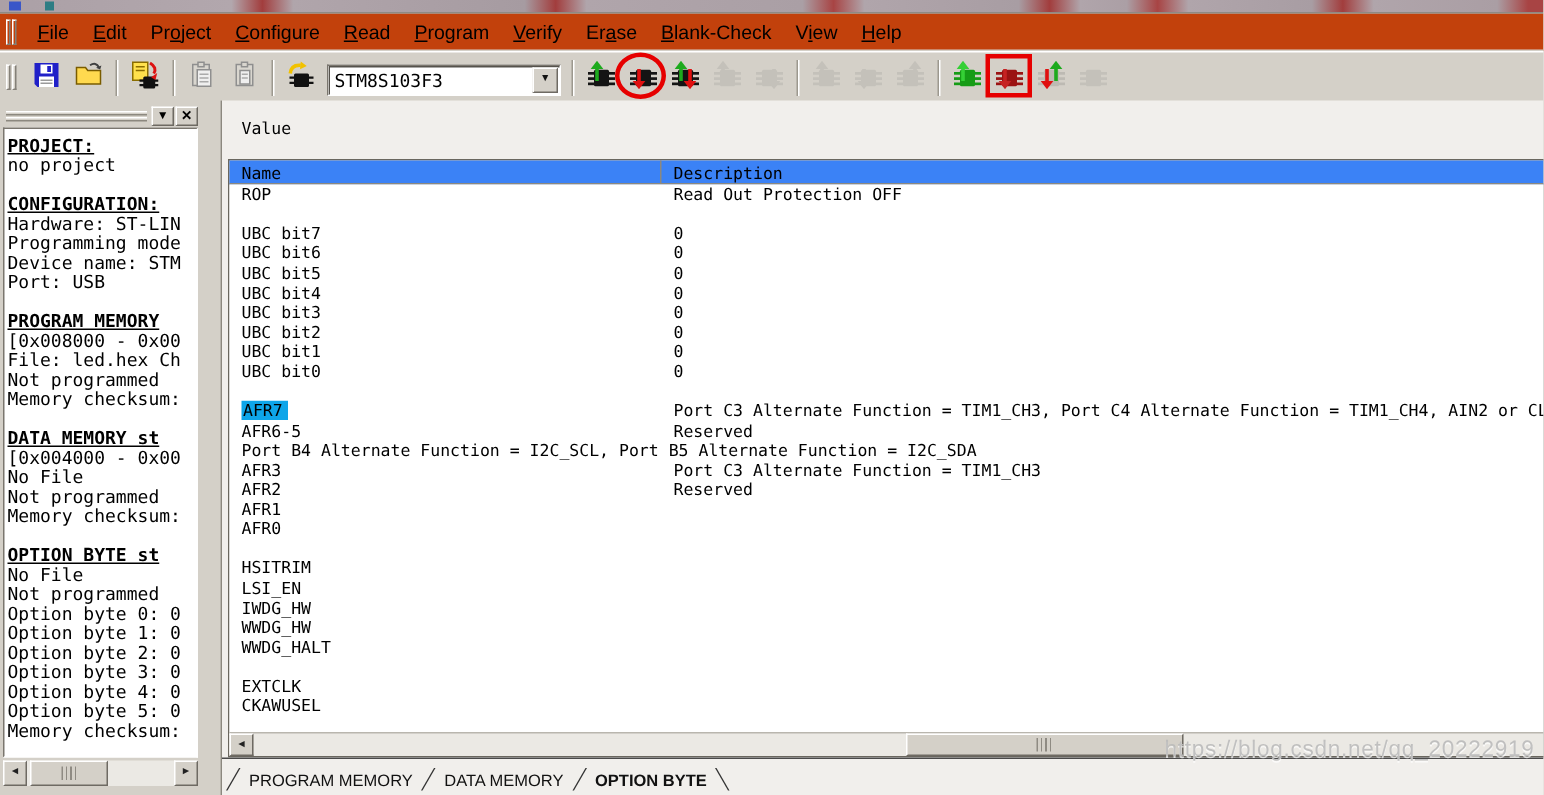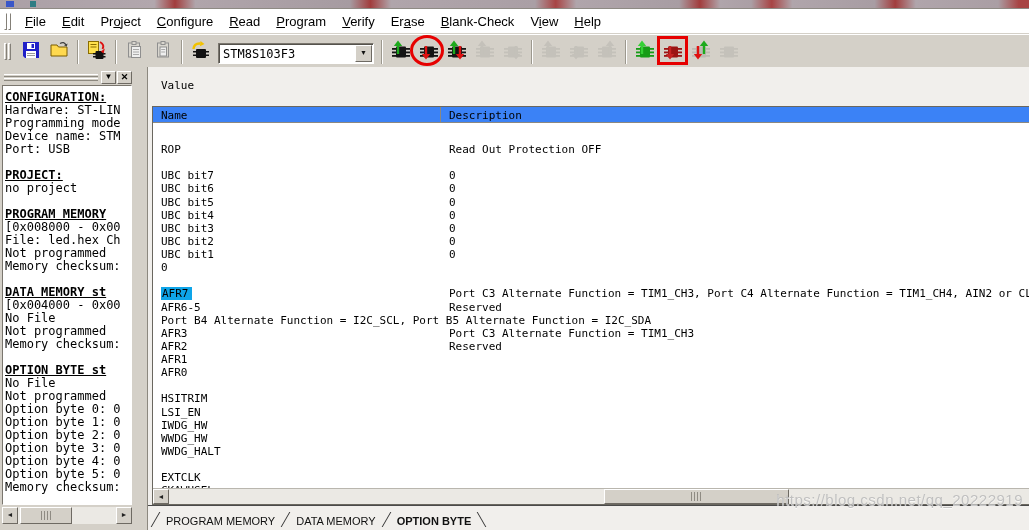--- a/index.html
+++ b/index.html
@@ -24,21 +24,21 @@
       #aa9ea4 97%, #a84444 99%);
     border-bottom:1px solid #8e8a84;
     position:relative;
   }
   .ts-mark { position:absolute; left:6px; top:1px; width:8px; height:6px; background:#3a56c8; }
   .ts-mark2 { position:absolute; left:30px; top:1px; width:6px; height:6px; background:#2e7d84; }
 
   
   .menubar {
     height:25px; display:flex; align-items:center;
-    background:#ffffff; padding-left:2px;
+    background:#c2410c; padding-left:2px;
     border-bottom:1px solid #d4d0c8;
   }
   .bar-grip { display:flex; margin:0 5px 0 2px; }
   .bar-grip i {
     display:block; width:3px; height:17px; margin-right:1px;
     border-left:1px solid #ffffff; border-top:1px solid #ffffff;
     border-right:1px solid #848078; border-bottom:1px solid #848078;
   }
   .menu-items { display:flex; }
   .menu-item {
@@ -161,21 +161,21 @@
   }
   .lheader {
     display:flex; height:16px; background:#3b82f6;
     border-bottom:1px solid #8c887f; flex:none;
     font-family:"DejaVu Sans Mono", monospace; font-size:11px;
   }
   .hcell { padding:2px 0 0 8px; white-space:nowrap; }
   .hcell.name { width:288px; border-right:1px solid #8c887f; }
   .hcell.desc { flex:1; }
   .lbody {
-    flex:1; overflow:hidden; background:#fff; padding-top:20px;
+    flex:1; overflow:hidden; background:#fff; padding-top:0;
     font-family:"DejaVu Sans Mono", monospace; font-size:11px;
   }
   .trow { display:flex; height:13.14px; line-height:13px; white-space:nowrap; }
   .cell-name { width:288px; padding-left:8px; overflow:hidden; flex:none; }
   .cell-desc { flex:1; padding-left:8px; overflow:hidden; }
   .cell-name .txt { display:inline-block; }
   .cell-name .txt.hl { background:#0ea5e9; padding:0 3px 0 1px; }
   .main-scroll { flex:none; margin-top:0; border-top:1px solid #b9b6ae; height:16px; }
   .main-thumb { width:185px; margin-left:435px; }
 
@@ -475,29 +475,29 @@
       <div class="pane-header">
         <span class="pane-grip">
             <i></i>
             <i></i>
           </span>
         <button class="pane-btn"><span>▼</span></button>
         <button class="pane-btn"><span class="x">✕</span></button>
       </div>
       <div class="pane-body" id="sidebar-host">
           <div class="sb-section">
+            <div class="sb-title">PROJECT:</div>
+            <div class="sb-line">no project</div>
+          </div>
+          <div class="sb-section">
             <div class="sb-title">CONFIGURATION:</div>
             <div class="sb-line">Hardware: ST-LIN</div>
             <div class="sb-line">Programming mode</div>
             <div class="sb-line">Device name: STM</div>
             <div class="sb-line">Port: USB</div>
-          </div>
-          <div class="sb-section">
-            <div class="sb-title">PROJECT:</div>
-            <div class="sb-line">no project</div>
           </div>
           <div class="sb-section">
             <div class="sb-title">PROGRAM MEMORY</div>
             <div class="sb-line">[0x008000 - 0x00</div>
             <div class="sb-line">File: led.hex Ch</div>
             <div class="sb-line">Not programmed</div>
             <div class="sb-line">Memory checksum:</div>
           </div>
           <div class="sb-section">
             <div class="sb-title">DATA MEMORY st</div>
@@ -573,20 +573,21 @@
             </div>
             <div class="trow">
               <span class="cell-name"><span class="txt">UBC bit2</span></span>
               <span class="cell-desc">0</span>
             </div>
             <div class="trow">
               <span class="cell-name"><span class="txt">UBC bit1</span></span>
               <span class="cell-desc">0</span>
             </div>
             <div class="trow">
+              <span class="cell-name"><span class="txt">UBC bit0</span></span>
               <span class="cell-desc">0</span>
             </div>
             <div class="trow">
               <span class="cell-name"><span class="txt"></span></span>
               <span class="cell-desc"></span>
             </div>
             <div class="trow">
               <span class="cell-name"><span class="txt hl">AFR7</span></span>
               <span class="cell-desc">Port C3 Alternate Function = TIM1_CH3, Port C4 Alternate Function = TIM1_CH4, AIN2 or CLK_CCO</span>
             </div>

